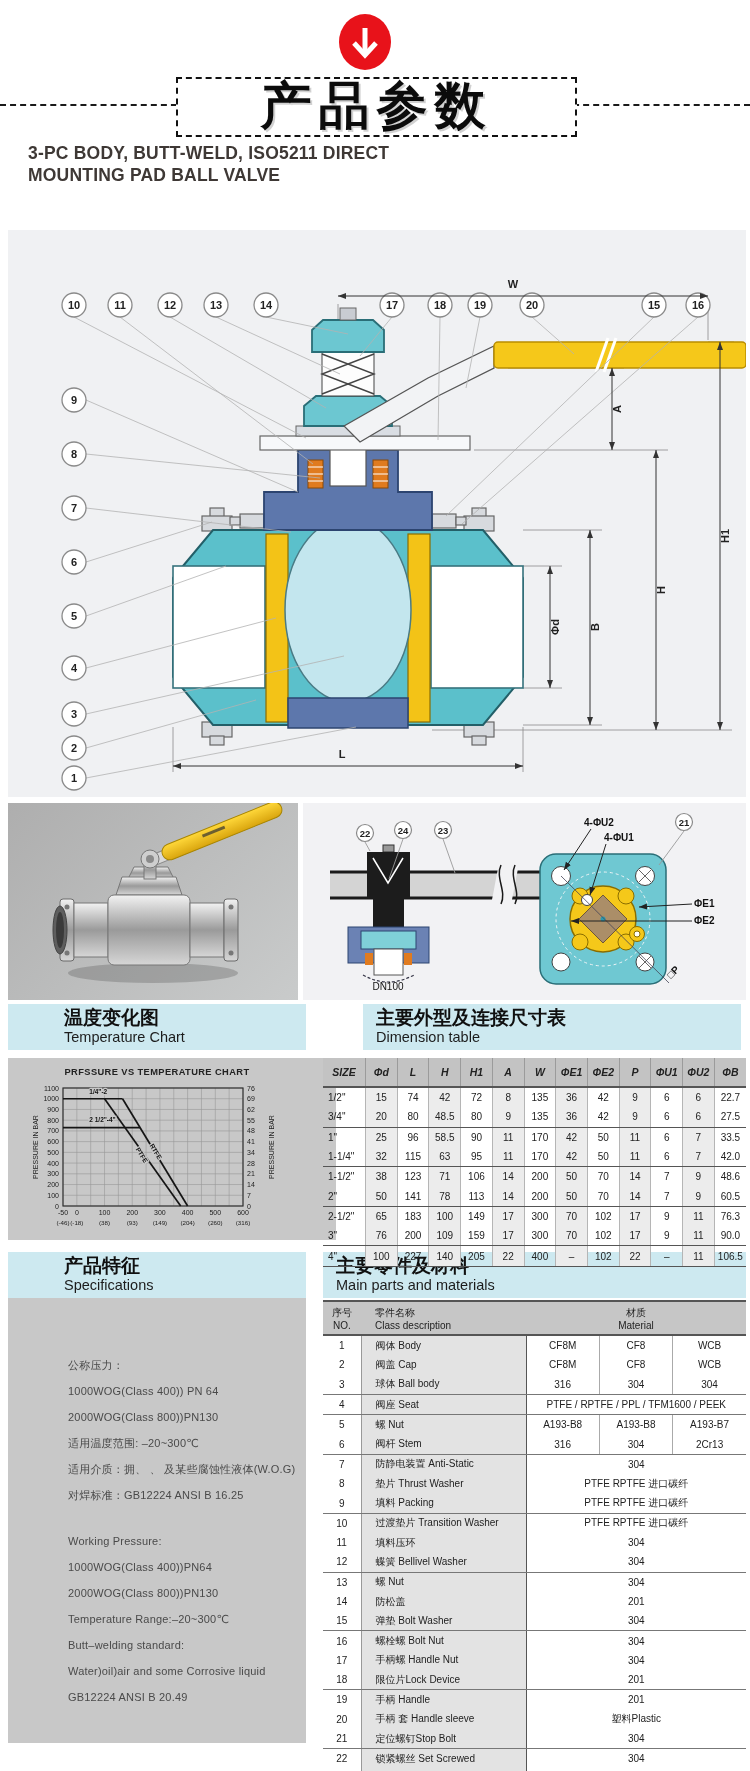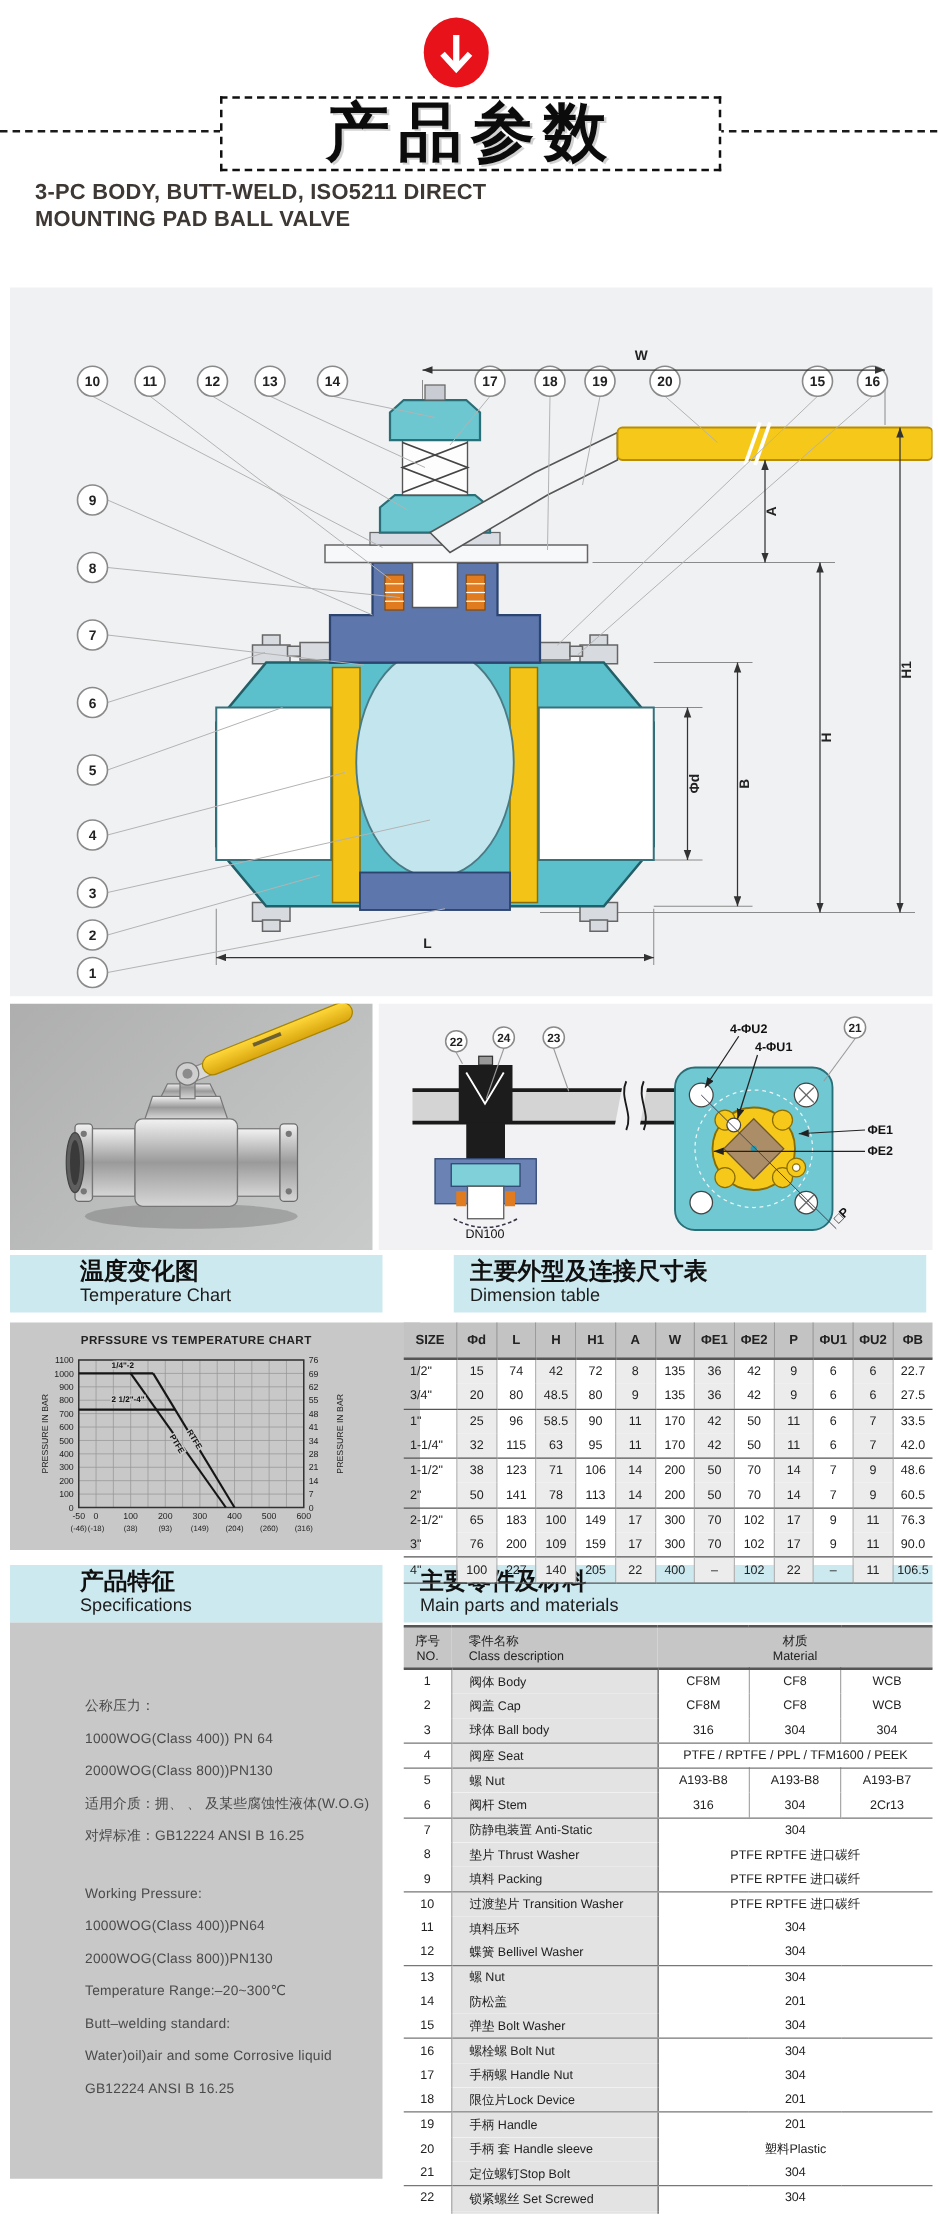--- a/index.html
+++ b/index.html
@@ -17,21 +17,21 @@
   .bar{position:absolute;height:46px;background:#cde9f0;padding-top:3px;box-sizing:border-box;}
   .bar-cn{font-size:19px;font-weight:700;color:#101010;line-height:22px;}
   .bar-en{font-size:14.5px;color:#1c1c1c;line-height:17px;}
   .chart-panel{position:absolute;left:8px;top:1058px;width:328px;height:182px;background:#c8c8c8;}
   .spec-panel{position:absolute;left:8px;top:1298px;width:298px;height:445px;background:#c8c8c8;box-sizing:border-box;padding:54px 0 0 60px;}
   .spec-line{font-size:11px;color:#4a4a4a;line-height:26px;white-space:nowrap;letter-spacing:.2px;}
   .spec-gap{height:20px;}
   
   #dimtbl{position:absolute;left:323px;top:1058px;width:423px;}
   #dimtbl table{border-collapse:collapse;width:423px;table-layout:fixed;}
-  #dimtbl th{background:#c3c3c3;font-size:10.5px;font-weight:700;height:26px;color:#222;border-bottom:2px solid #555;border-left:1px solid #9b9b9b;}
+  #dimtbl th{background:#c3c3c3;font-size:10.5px;font-weight:700;height:26px;color:#222;border-bottom:2px solid #555;border-left:1px solid #9b9b9b;font-style:italic;}
   #dimtbl th:first-child{border-left:none;}
   #dimtbl td{font-size:10px;height:17.3px;text-align:center;color:#222;border-left:1px solid #b5b5b5;white-space:nowrap;}
   #dimtbl td:first-child{border-left:none;text-align:left;padding-left:5px;}
   #dimtbl td.t{background:#ececec;}
   #dimtbl tr.sep td{border-bottom:1.6px solid #555;}
   #dimtbl tr:last-child td{border-bottom:1.6px solid #555;}
   
   #partstbl{position:absolute;left:323px;top:1300px;width:423px;}
   #partstbl table{border-collapse:collapse;width:423px;table-layout:fixed;}
   #partstbl th{background:#c6c6c6;font-size:10px;font-weight:500;color:#222;height:30px;border-top:2px solid #555;border-bottom:2px solid #555;vertical-align:middle;margin-top:24px;}
@@ -582,30 +582,31 @@
           <td>106.5</td>
         </tr>
       </tbody>
     </table>
   </div>
 
 <div class="spec-panel" id="specpanel">
     <div class="spec-line">公称压力：</div>
     <div class="spec-line">1000WOG(Class 400)) PN 64</div>
     <div class="spec-line">2000WOG(Class 800))PN130</div>
+    <div class="spec-line">适用温度范围: –20~300℃</div>
     <div class="spec-line">适用介质：拥、 、 及某些腐蚀性液体(W.O.G)</div>
     <div class="spec-line">对焊标准：GB12224  ANSI B 16.25</div>
     <div class="spec-gap"></div>
     <div class="spec-line">Working Pressure:</div>
     <div class="spec-line">1000WOG(Class 400))PN64</div>
     <div class="spec-line">2000WOG(Class 800))PN130</div>
     <div class="spec-line">Temperature Range:–20~300℃</div>
     <div class="spec-line">Butt–welding standard:</div>
     <div class="spec-line">Water)oil)air and some Corrosive liquid</div>
-    <div class="spec-line">GB12224  ANSI B 16.25</div>
+    <div class="spec-line">GB12224  ANSI B 20.49</div>
   </div>
 
 <div id="partstbl">
     <table>
       <tbody>
         <tr>
           <th class="no" style="width: 36px;">
             <div>序号</div>
             <div>NO.</div>
           </th>

